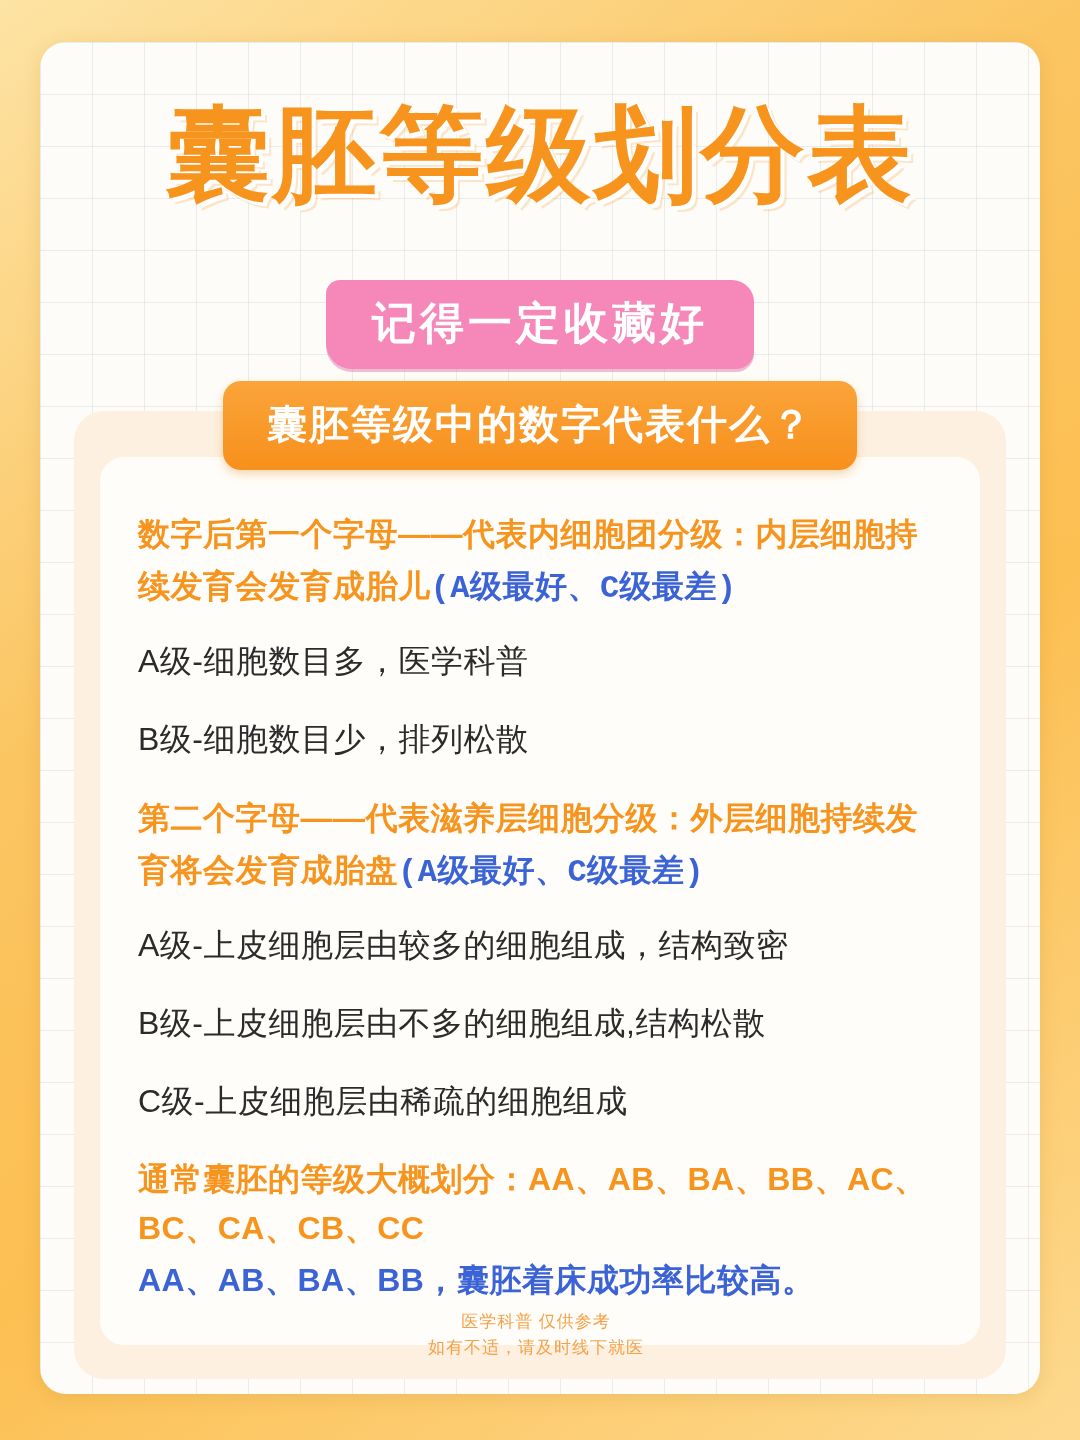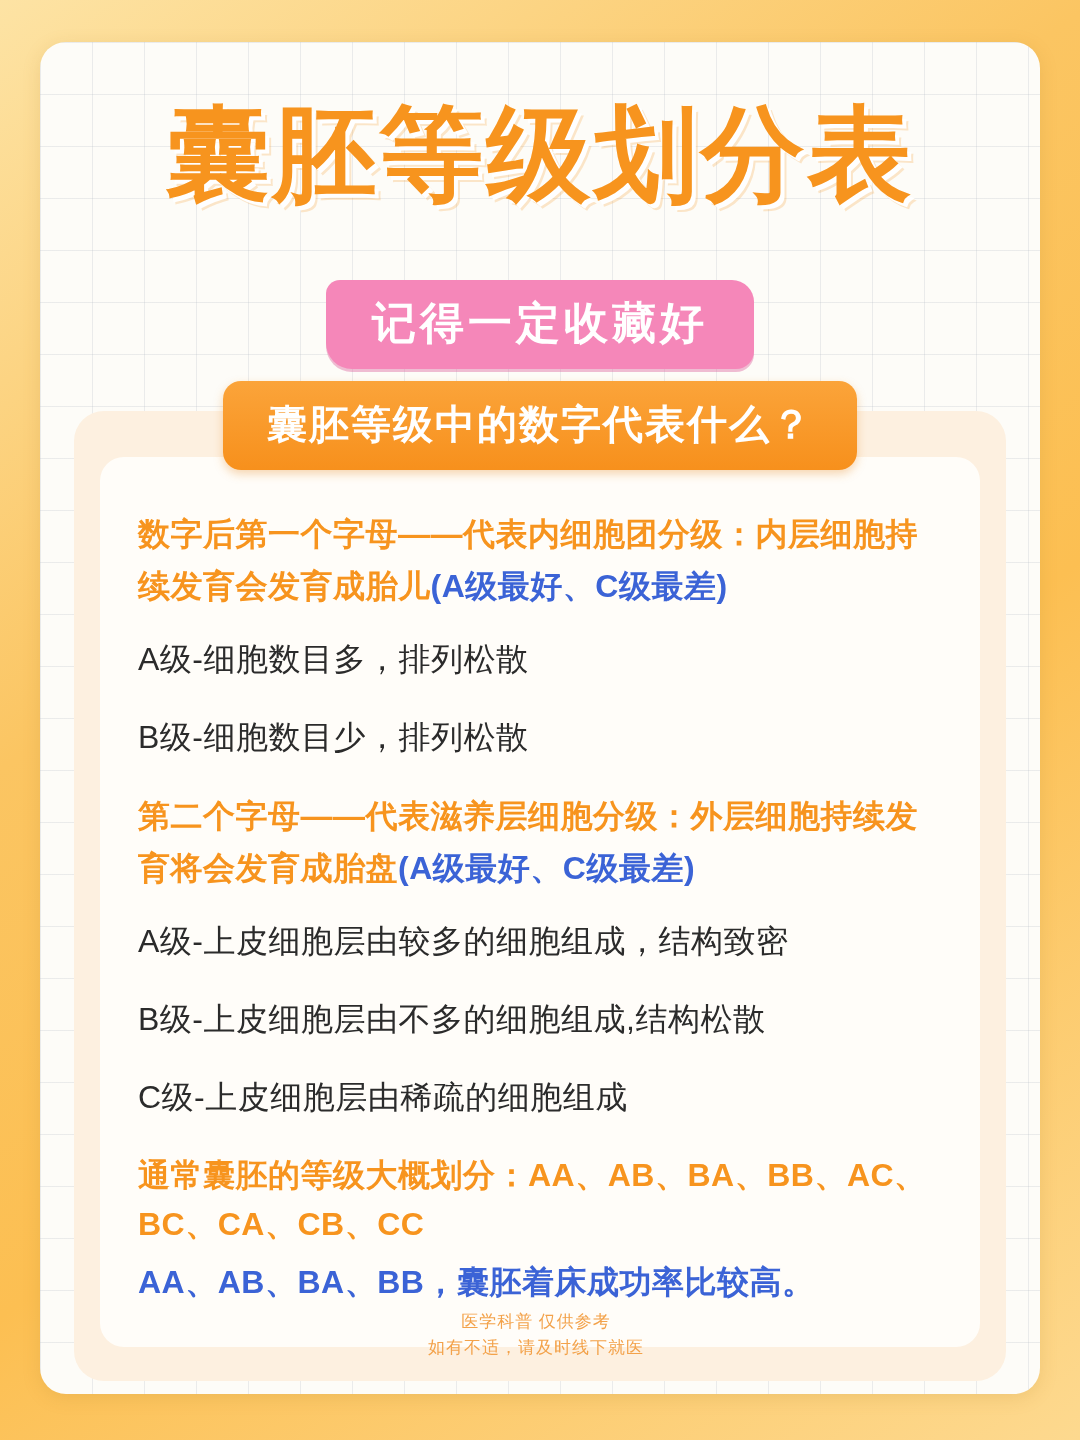--- a/index.html
+++ b/index.html
@@ -121,20 +121,21 @@
   .lead {
     font-size: 32px;
     line-height: 1.62;
     font-weight: bold;
     color: #f7941e;
     margin: 0 0 22px 0;
     letter-spacing: 0.5px;
   }
   .lead .blue {
     color: #3b63d6;
+    font-family: Liberation Mono, monospace;
   }
 
   .item {
     font-size: 32px;
     line-height: 1.5;
     color: #2b2b2b;
     margin: 0 0 30px 0;
     letter-spacing: 0.5px;
   }
   .item:last-child { margin-bottom: 0; }
@@ -147,21 +148,21 @@
     font-weight: bold;
     color: #f7941e;
     margin: 23px 0 0 0;
     letter-spacing: 0.5px;
   }
   .summary-blue {
     font-size: 32px;
     line-height: 1.55;
     font-weight: bold;
     color: #3b63d6;
-    margin: 8px 0 0 0;
+    margin: 2px 0 0 0;
     letter-spacing: 0.5px;
   }
 
   
   .footer {
     position: absolute;
     left: 0;
     right: 8px;
     bottom: 34px;
     text-align: center;
@@ -194,21 +195,21 @@
         <div class="panel-header-wrap">
           <span class="panel-header">囊胚等级中的数字代表什么？</span>
         </div>
 
         <div class="panel-inner">
 
           <p class="lead">
             <span>数字后第一个字母——代表内细胞团分级：内层细胞持续发育会发育成胎儿</span><span class="blue">(A级最好、C级最差)</span>
           </p>
 
-          <p class="item">A级-细胞数目多，排列松散</p>
+          <p class="item">A级-细胞数目多，医学科普</p>
 
           <p class="item">B级-细胞数目少，排列松散</p>
 
 
           <p class="lead gap-block">
             <span>第二个字母——代表滋养层细胞分级：外层细胞持续发育将会发育成胎盘</span><span class="blue">(A级最好、C级最差)</span>
           </p>
 
           <p class="item">A级-上皮细胞层由较多的细胞组成，结构致密</p>
 

